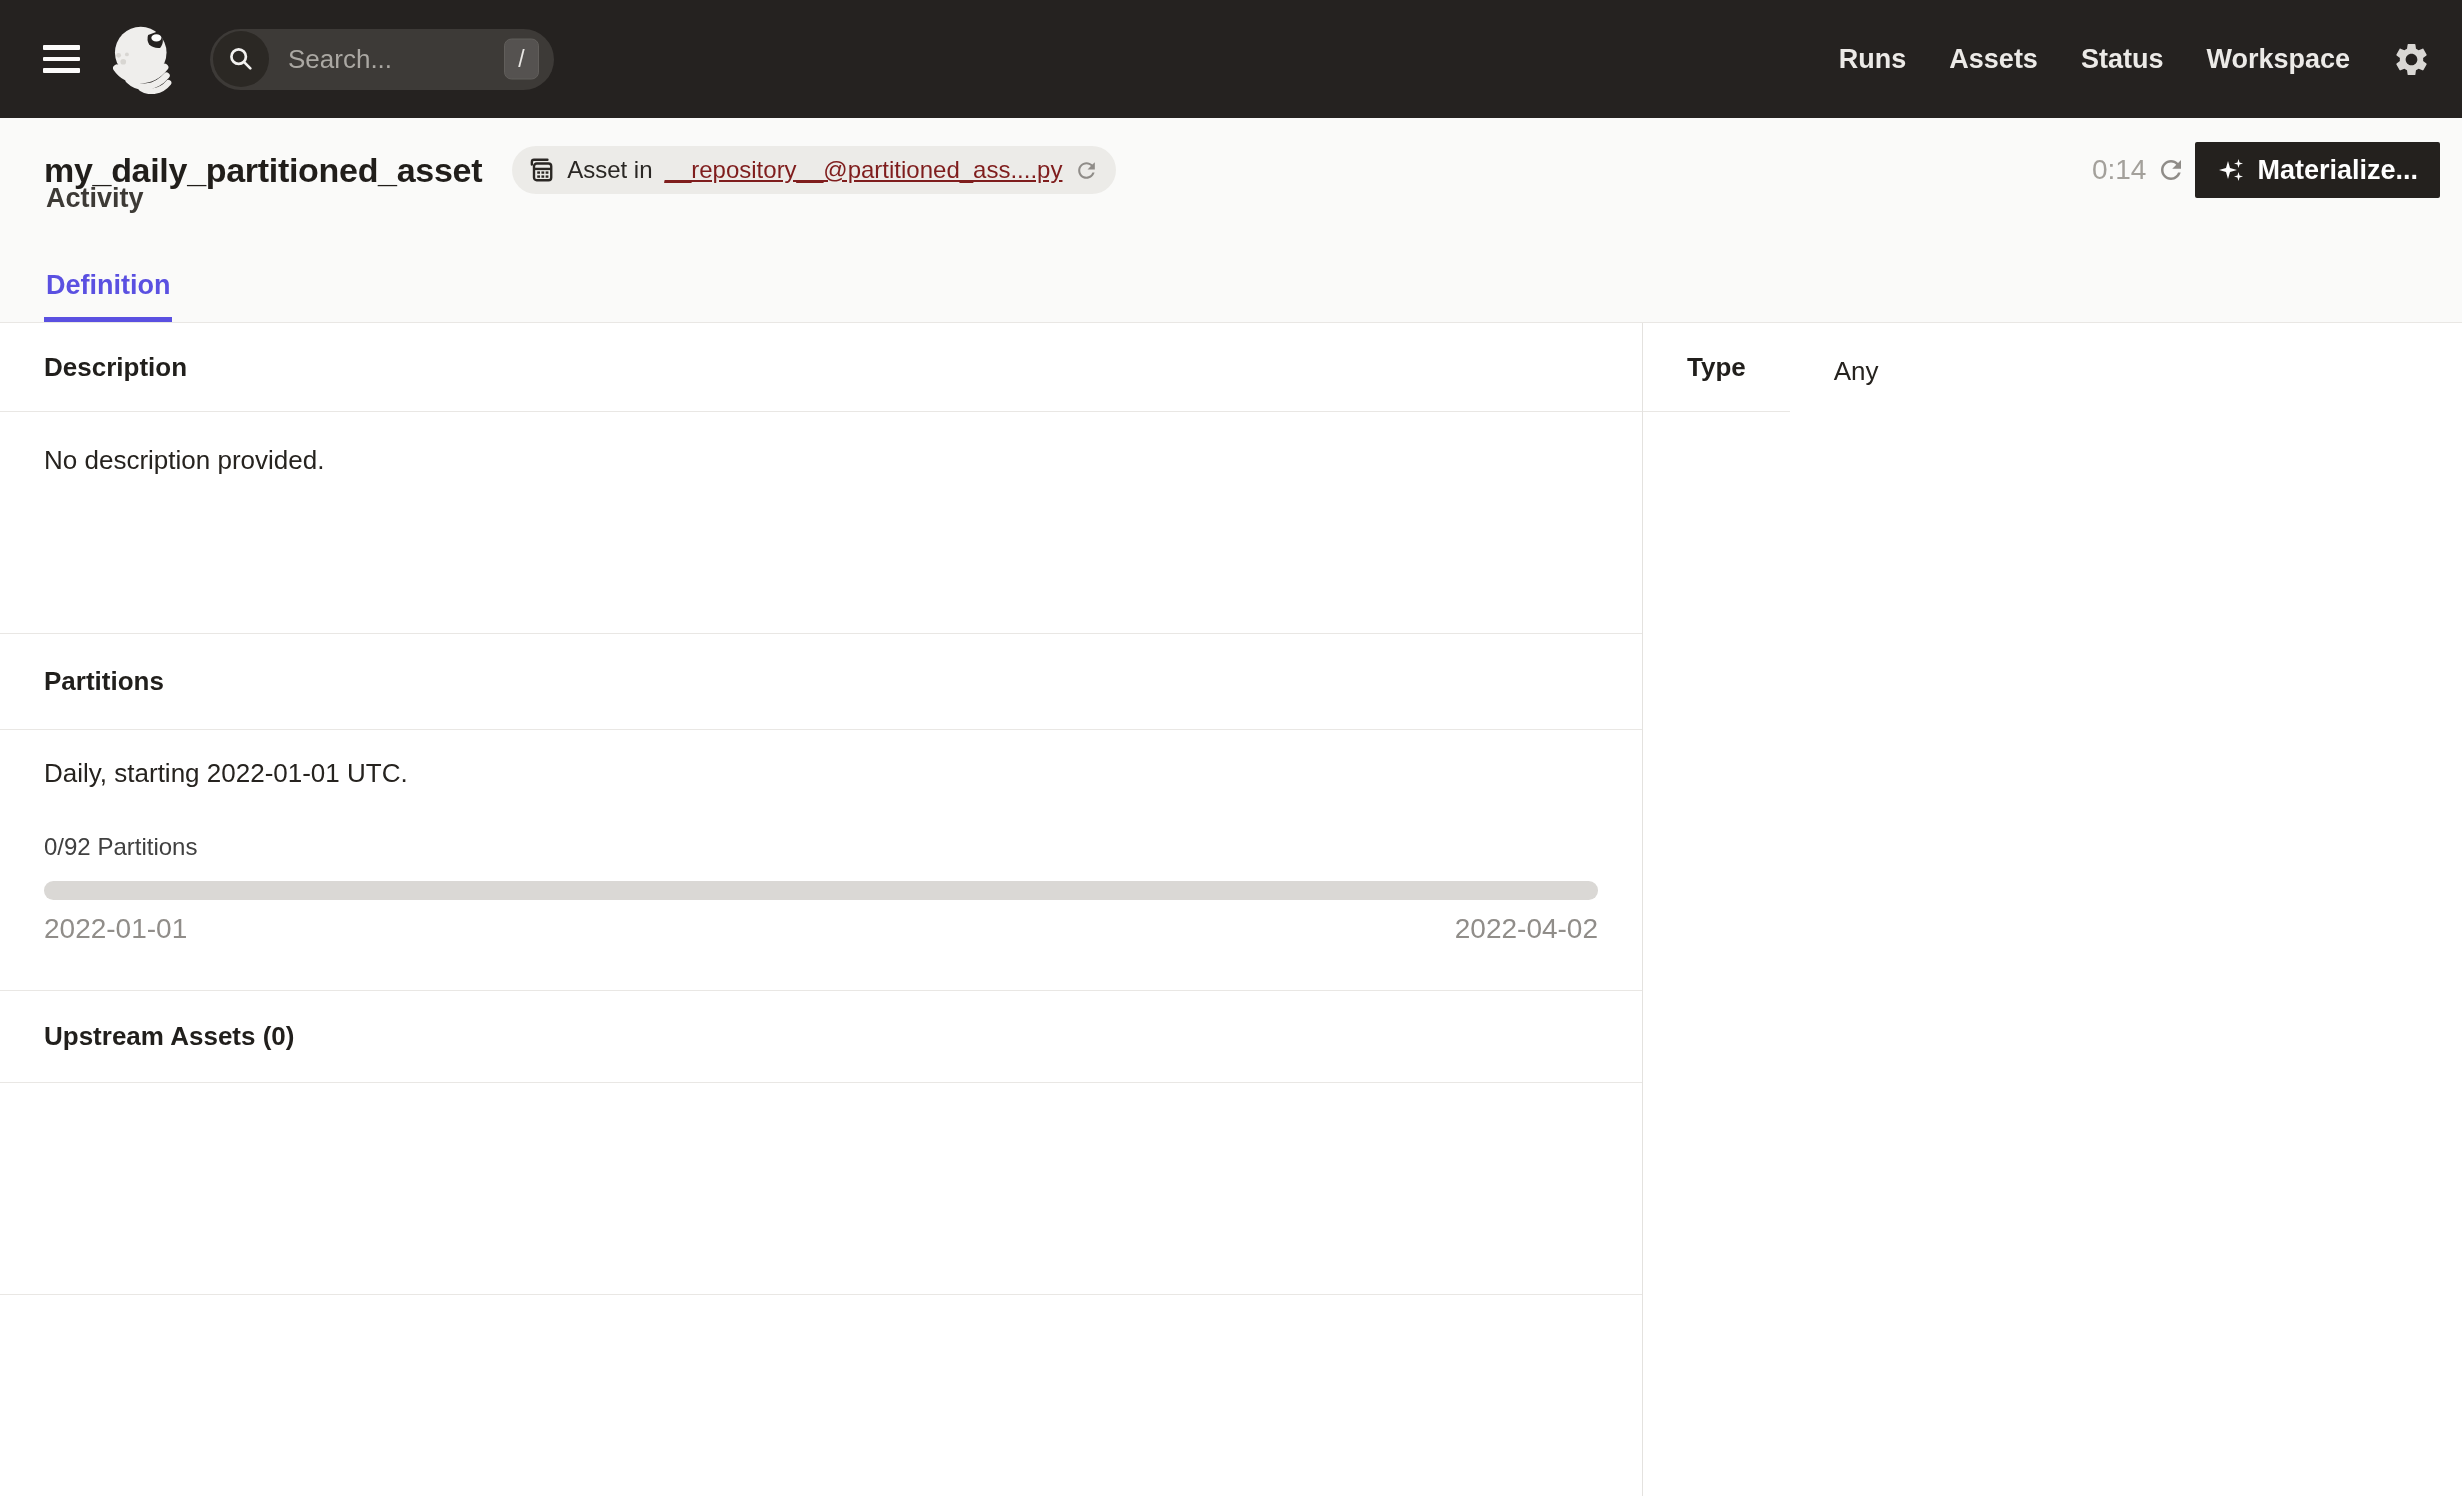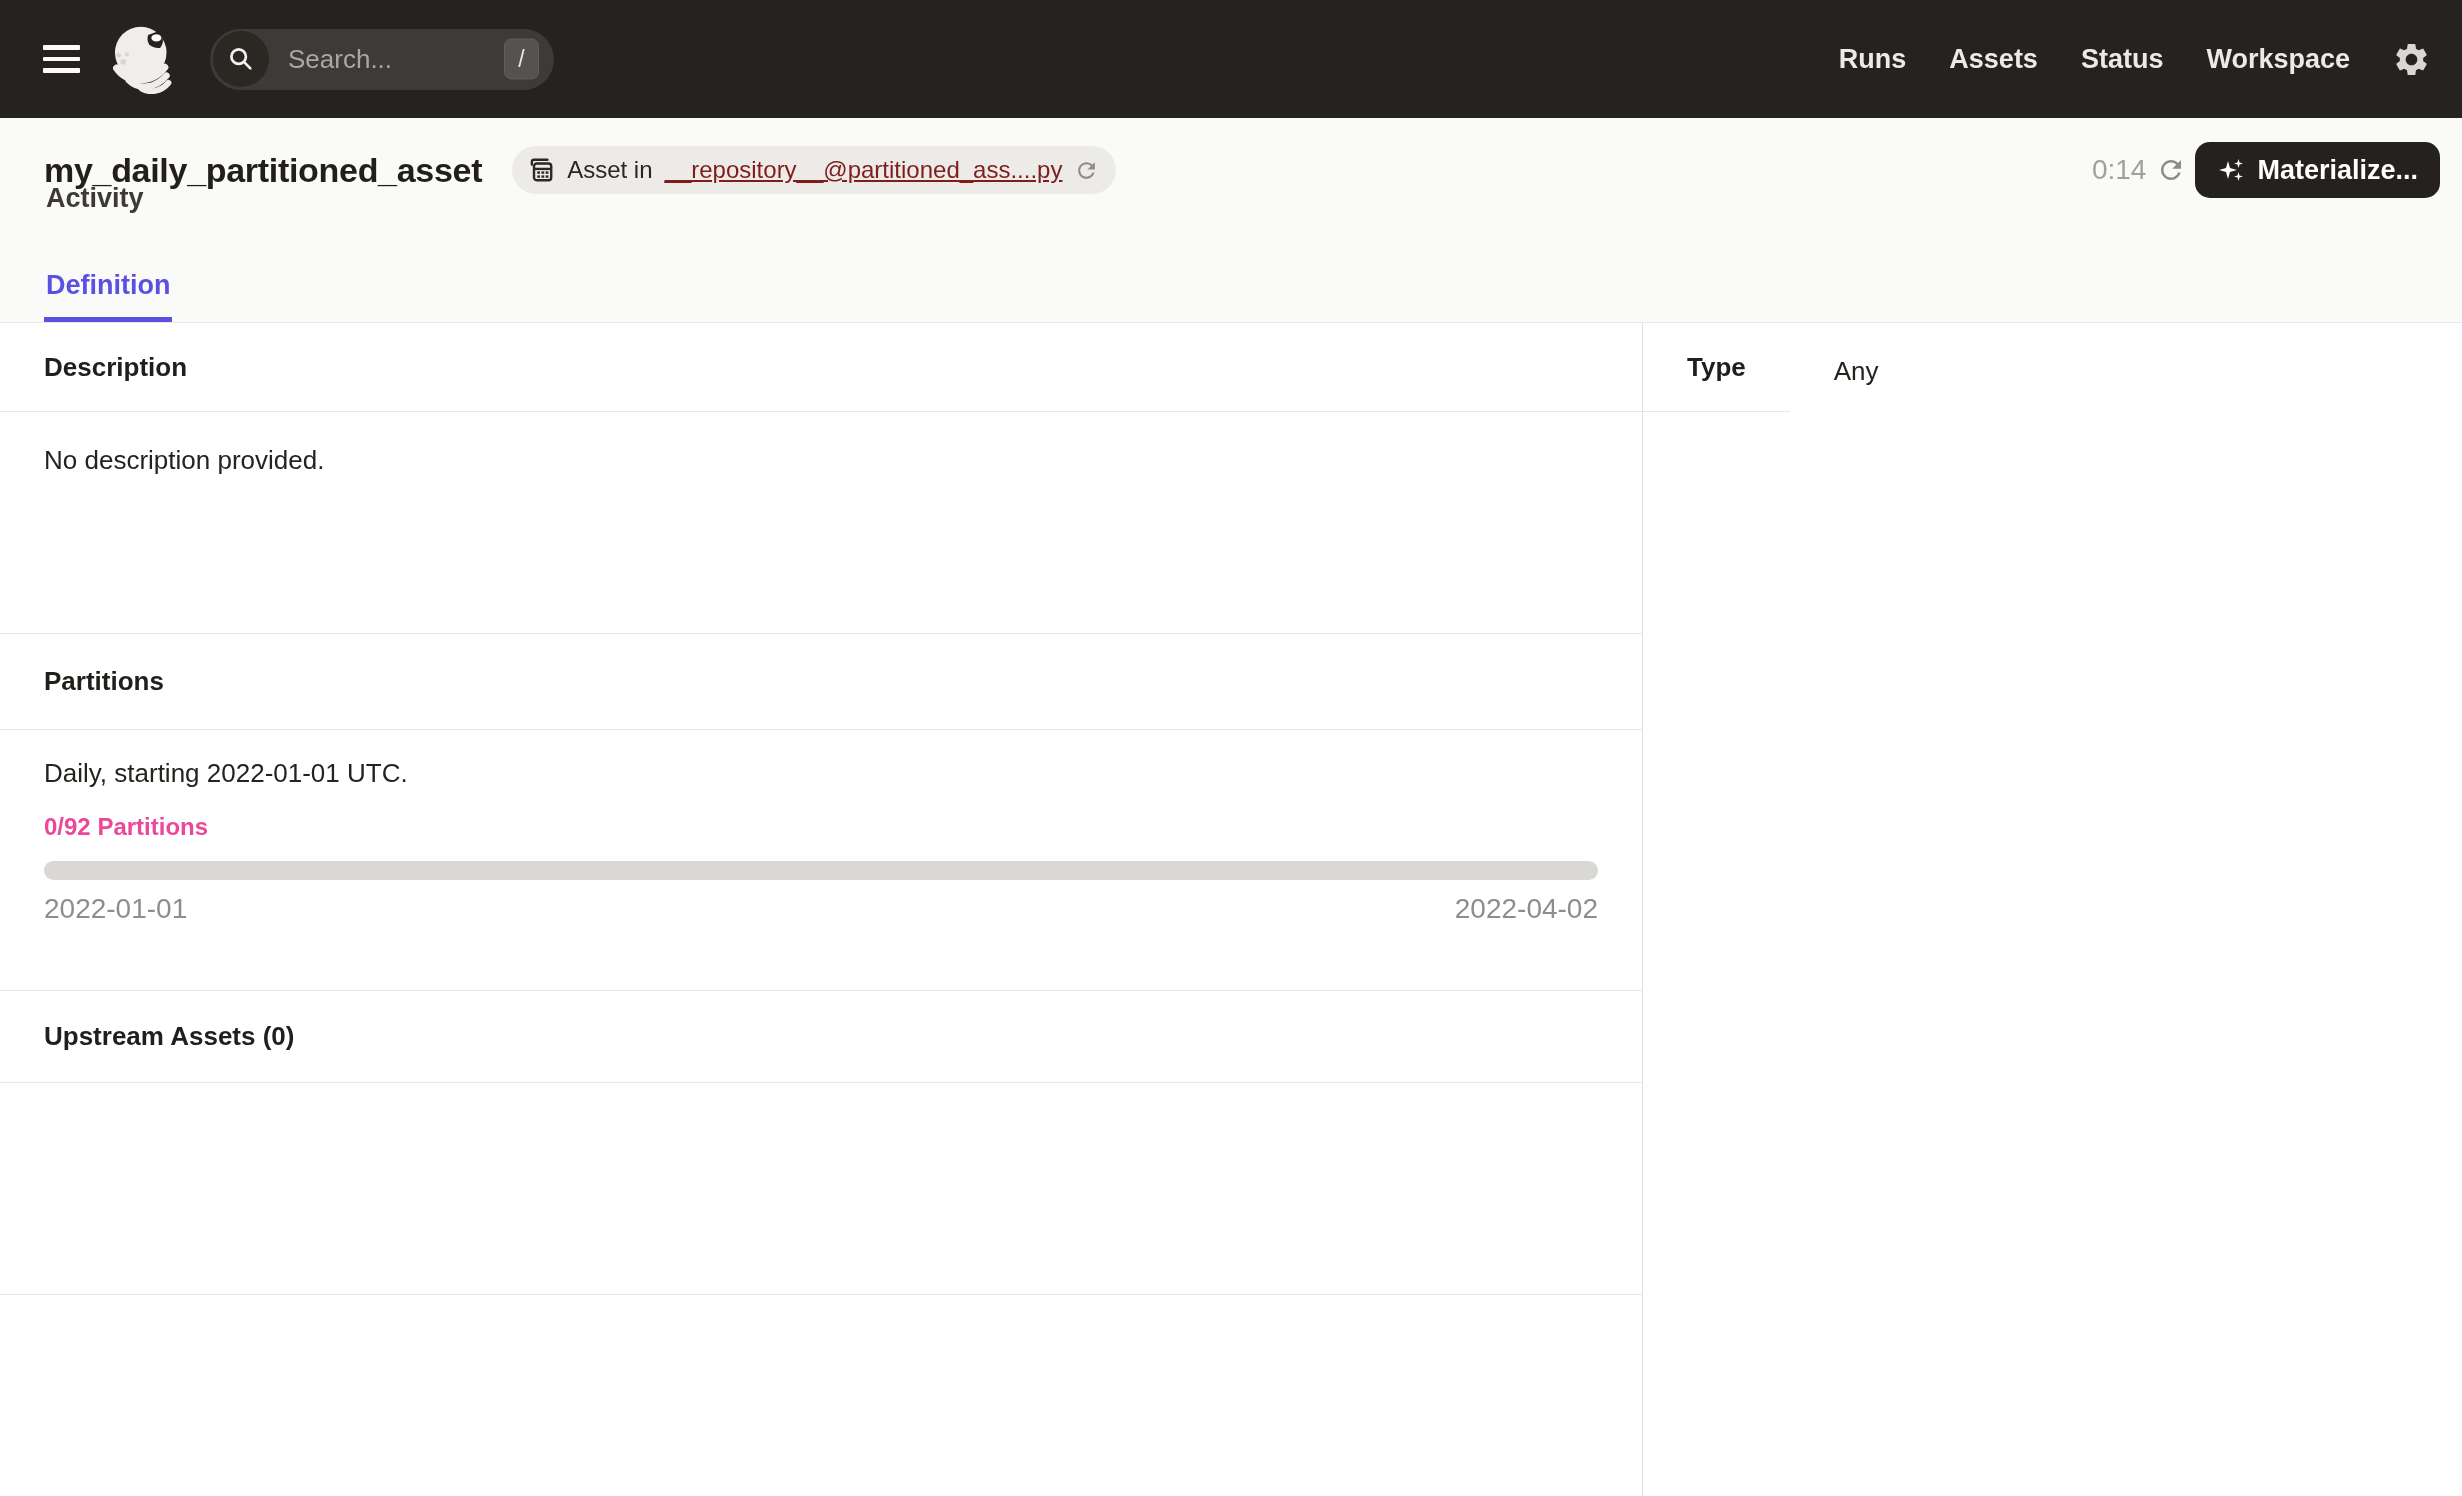--- a/index.html
+++ b/index.html
@@ -54,21 +54,21 @@
     margin-left:30px; height:48px; border-radius:24px; background:#ECEBE8;
     display:inline-flex; align-items:center; gap:12px; padding:0 16.7px 0 15px;
     font-size:24px; color:#2A2724; white-space:nowrap;
   }
   .asset-badge .link { color:#7f1d1d; text-decoration:underline; cursor:pointer; }
   .badge-reload { display:flex; align-items:center; cursor:pointer; }
   .header-right { margin-left:auto; display:flex; align-items:center; gap:4px; }
   .timer { font-size:28px; color:#A3A09B; }
   .reload-btn { width:41px; height:41px; display:flex; align-items:center; justify-content:center; cursor:pointer; }
   .materialize-btn {
-    height:56px; border-radius:15px; background:#24211E; border:none; cursor:pointer;
+    height:56px; border-radius:2px; background:#24211E; border:none; cursor:pointer;
     display:flex; align-items:center; gap:12px; padding:0 22px;
     color:#FFFFFF; font-family:inherit; font-size:27px; font-weight:600; white-space:nowrap;
   }
 
   .tabs { position:absolute; left:44px; bottom:0; display:flex; gap:36px;flex-direction:column; }
   .tab {
     font-size:27px; font-weight:600; color:#3D3A36;
     padding:0 1.9px 15.7px; border-bottom:5.6px solid transparent; cursor:pointer;
   }
   .tab.active { color:#5A50E1; border-bottom-color:#5A50E1; }
@@ -83,21 +83,21 @@
     border-bottom:1.9px solid #E9E7E4;
   }
   .h96  { height:89px; }
   .h104 { height:96px; }
   .h99  { height:92px; }
   .h101 { height:93px; }
   .sec-body { flex:none; border-bottom:1.9px solid #E9E7E4; }
   .desc-body { height:222px; padding:33px 44px 0; font-size:26px; color:#26231F; }
   .part-body { height:261px; padding:28px 44px 0; }
   .part-summary { font-size:26px; color:#26231F; }
-  .part-label { margin-top:24px; font-size:24px; color:#ec4899;font-weight:bold; }
+  .part-label { margin-top:44px; font-size:24px; color:#404040; }
   .part-track { margin-top:20.4px; height:18.5px; border-radius:9.3px; background:#DAD8D5; overflow:hidden; }
   .part-fill { height:100%; width:0%; background:#5A50E1; border-radius:9.3px; }
   .part-range { margin-top:13px; display:flex; justify-content:space-between; font-size:28px; color:#908D89; }
   .empty-229 { height:212px; }
   .down-body { flex:1; border-bottom:none; }
   .type-body { padding:33px 44px 0; font-size:26px; color:#26231F; }
 
   svg { display:block; }
 </style>
 </head>

